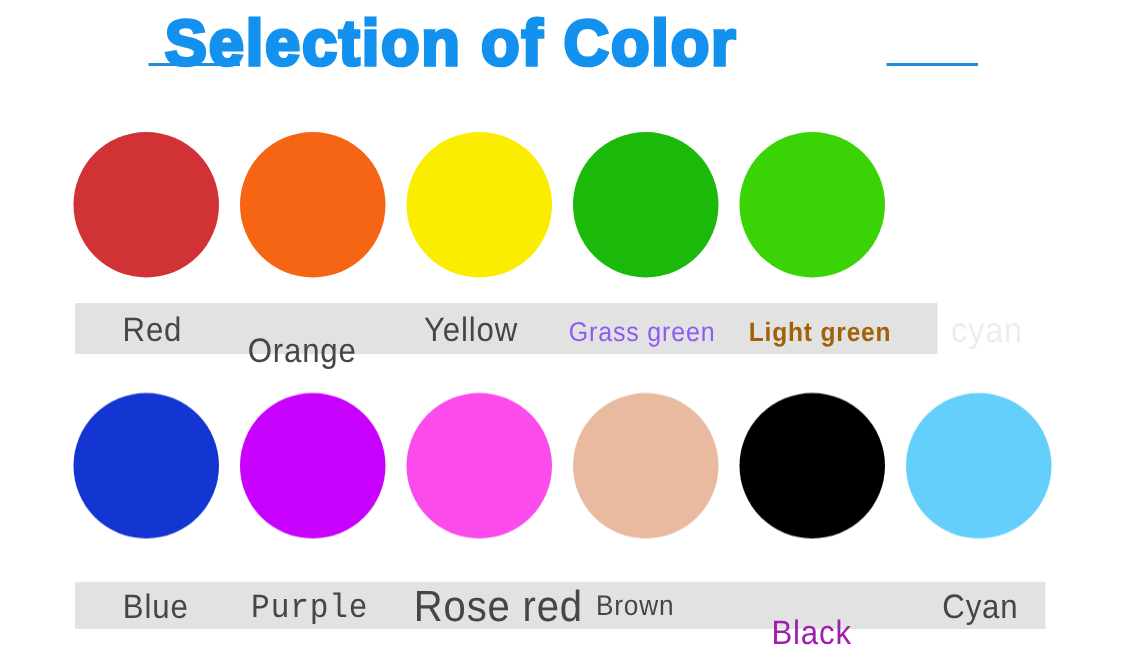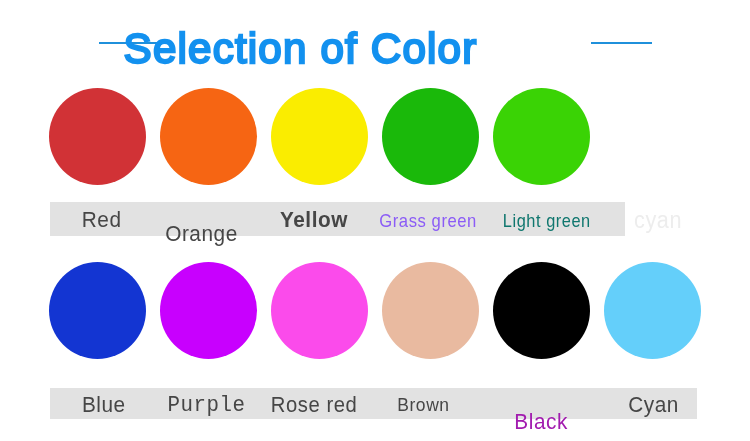--- a/index.html
+++ b/index.html
@@ -4,22 +4,22 @@
 <title>Selection of Color</title>
 <style>
   html,body{margin:0;padding:0;}
   body{width:750px;height:441px;background:#ffffff;font-family:"Liberation Sans",sans-serif;overflow:hidden;}
   .page{position:relative;width:750px;height:441px;background:#fff;}
 
   
   .title-dash{position:absolute;height:2px;top:42px;}
   .dash-left{left:99px;width:61px;}
   .dash-right{left:591px;width:61px;}
-  .title{position:absolute;top:24px;left:1px;width:598px;text-align:center;
-    font-family:"Liberation Sans",sans-serif;font-weight:normal;font-size:43px;line-height:48px;
+  .title{position:absolute;top:5px;left:1px;width:598px;text-align:center;
+    font-family:"Liberation Sans",sans-serif;font-weight:bold;font-size:43px;line-height:48px;
     white-space:nowrap;letter-spacing:1.2px;-webkit-font-smoothing:antialiased;}
   .title span{display:inline-block;transform:scaleX(0.98) translateZ(0);
     -webkit-text-stroke:2.3px currentColor;margin-right:-1.2px;}
 
   
   .circle{position:absolute;border-radius:50%;width:97px;height:97px;}
   .bar{position:absolute;background:#e2e2e2;}
   .lbl{position:absolute;white-space:nowrap;text-align:center;color:#464646;
        font-family:"Liberation Sans",sans-serif;font-size:22px;line-height:22px;
        -webkit-font-smoothing:antialiased;}
@@ -39,38 +39,38 @@
     <div class="circle" style="left: 49px; top: 88px; background: rgb(209, 50, 54);"></div>
     <div class="circle" style="left: 160px; top: 88px; background: rgb(246, 101, 19);"></div>
     <div class="circle" style="left: 271px; top: 88px; background: rgb(250, 237, 0);"></div>
     <div class="circle" style="left: 382px; top: 88px; background: rgb(26, 185, 10);"></div>
     <div class="circle" style="left: 493px; top: 88px; background: rgb(58, 211, 5);"></div>
 
     <div class="bar" style="left: 50px; top: 202px; width: 575px; height: 34px; background: rgb(226, 226, 226);"></div>
 
     <div class="lbl" style="left: -19px; top: 208.5px; width: 240px; font-size: 22.6px; color: rgb(70, 70, 70);"><span>Red</span></div>
     <div class="lbl" style="left: 81.6px; top: 223px; width: 240px; font-size: 22.6px; color: rgb(70, 70, 70);"><span>Orange</span></div>
-    <div class="lbl" style="left: 194px; top: 208.5px; width: 240px; font-size: 22.6px; color: rgb(70, 70, 70); font-weight: bold;"><span>Yellow</span></div>
+    <div class="lbl" style="left: 194px; top: 208.5px; width: 240px; font-size: 22.6px; color: rgb(70, 70, 70);"><span>Yellow</span></div>
     <div class="lbl" style="left: 307.4px; top: 209.8px; width: 240px; font-size: 18.1px; color: #8b5cf6;"><span>Grass green</span></div>
-    <div class="lbl" style="left: 426.5px; top: 210px; width: 240px; font-size: 17.8px; color: #0f766e;"><span>Light green</span></div>
+    <div class="lbl" style="left: 426.5px; top: 210px; width: 240px; font-size: 17.8px; color: #a16207; font-weight: bold;"><span>Light green</span></div>
     <div class="lbl" style="left: 538.2px; top: 209.2px; width: 240px; font-size: 23.5px; color: rgb(237, 237, 237);"><span>cyan</span></div>
   </div>
 
   <div class="swatch-row">
 
     <div class="circle" style="left: 49px; top: 262px; background: rgb(19, 53, 210);"></div>
     <div class="circle" style="left: 160px; top: 262px; background: rgb(200, 0, 254);"></div>
     <div class="circle" style="left: 271px; top: 262px; background: rgb(251, 75, 235);"></div>
     <div class="circle" style="left: 382px; top: 262px; background: rgb(233, 186, 160);"></div>
     <div class="circle" style="left: 493px; top: 262px; background: rgb(0, 0, 0);"></div>
     <div class="circle" style="left: 604px; top: 262px; background: rgb(100, 207, 250);"></div>
 
     <div class="bar" style="left: 50px; top: 388px; width: 647px; height: 31px; background: rgb(226, 226, 226);"></div>
 
     <div class="lbl" style="left: -16.3px; top: 394px; width: 240px; font-size: 22.6px; color: rgb(70, 70, 70);"><span>Blue</span></div>
     <div class="lbl" style="left: 85.8px; top: 394px; width: 240px; font-size: 22.6px; color: rgb(70, 70, 70); font-family: Liberation Mono, monospace;"><span>Purple</span></div>
-    <div class="lbl" style="left: 194px; top: 394px; width: 240px; font-size: 22px; color: rgb(70, 70, 70);"><span>Rose red</span></div>
+    <div class="lbl" style="left: 212px; top: 394px; width: 240px; font-size: 29px; color: rgb(70, 70, 70);"><span>Rose red</span></div>
     <div class="lbl" style="left: 303px; top: 394px; width: 240px; font-size: 19px; color: rgb(70, 70, 70);"><span>Brown</span></div>
     <div class="lbl" style="left: 421.3px; top: 411px; width: 240px; font-size: 22.6px; color: #a21caf;"><span>Black</span></div>
     <div class="lbl" style="left: 533.7px; top: 394px; width: 240px; font-size: 22.6px; color: rgb(70, 70, 70);"><span>Cyan</span></div>
   </div>
 
 </div>
 
 </body></html>

